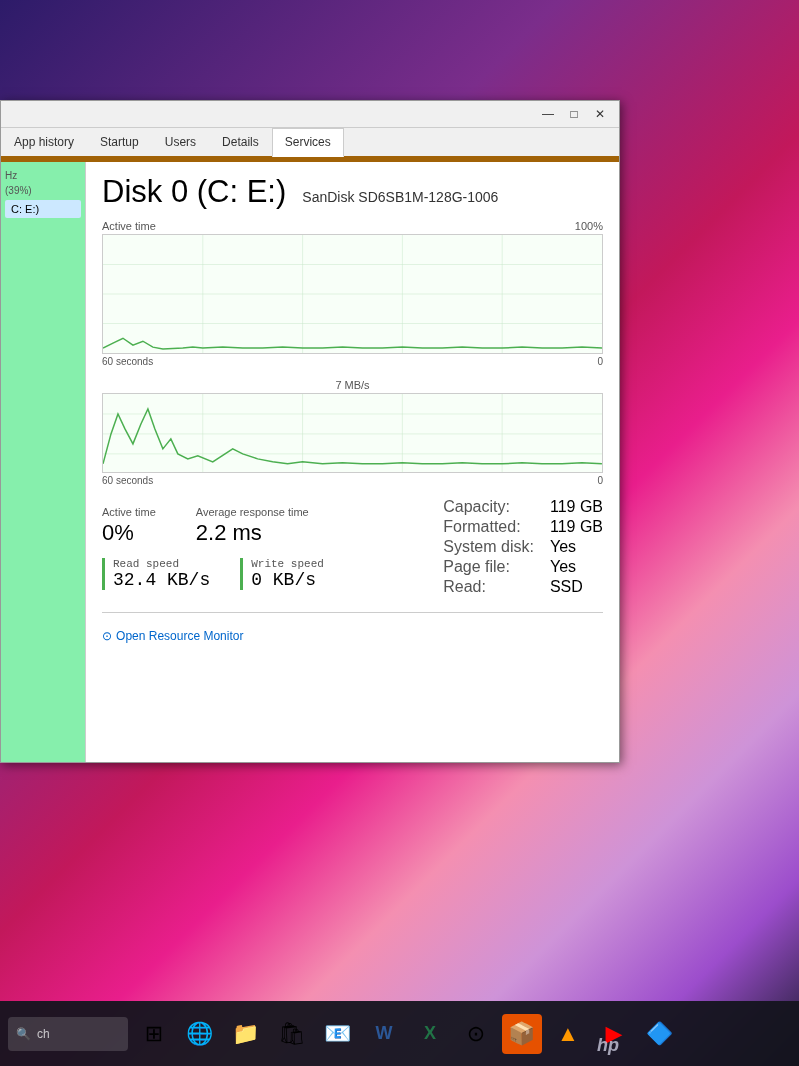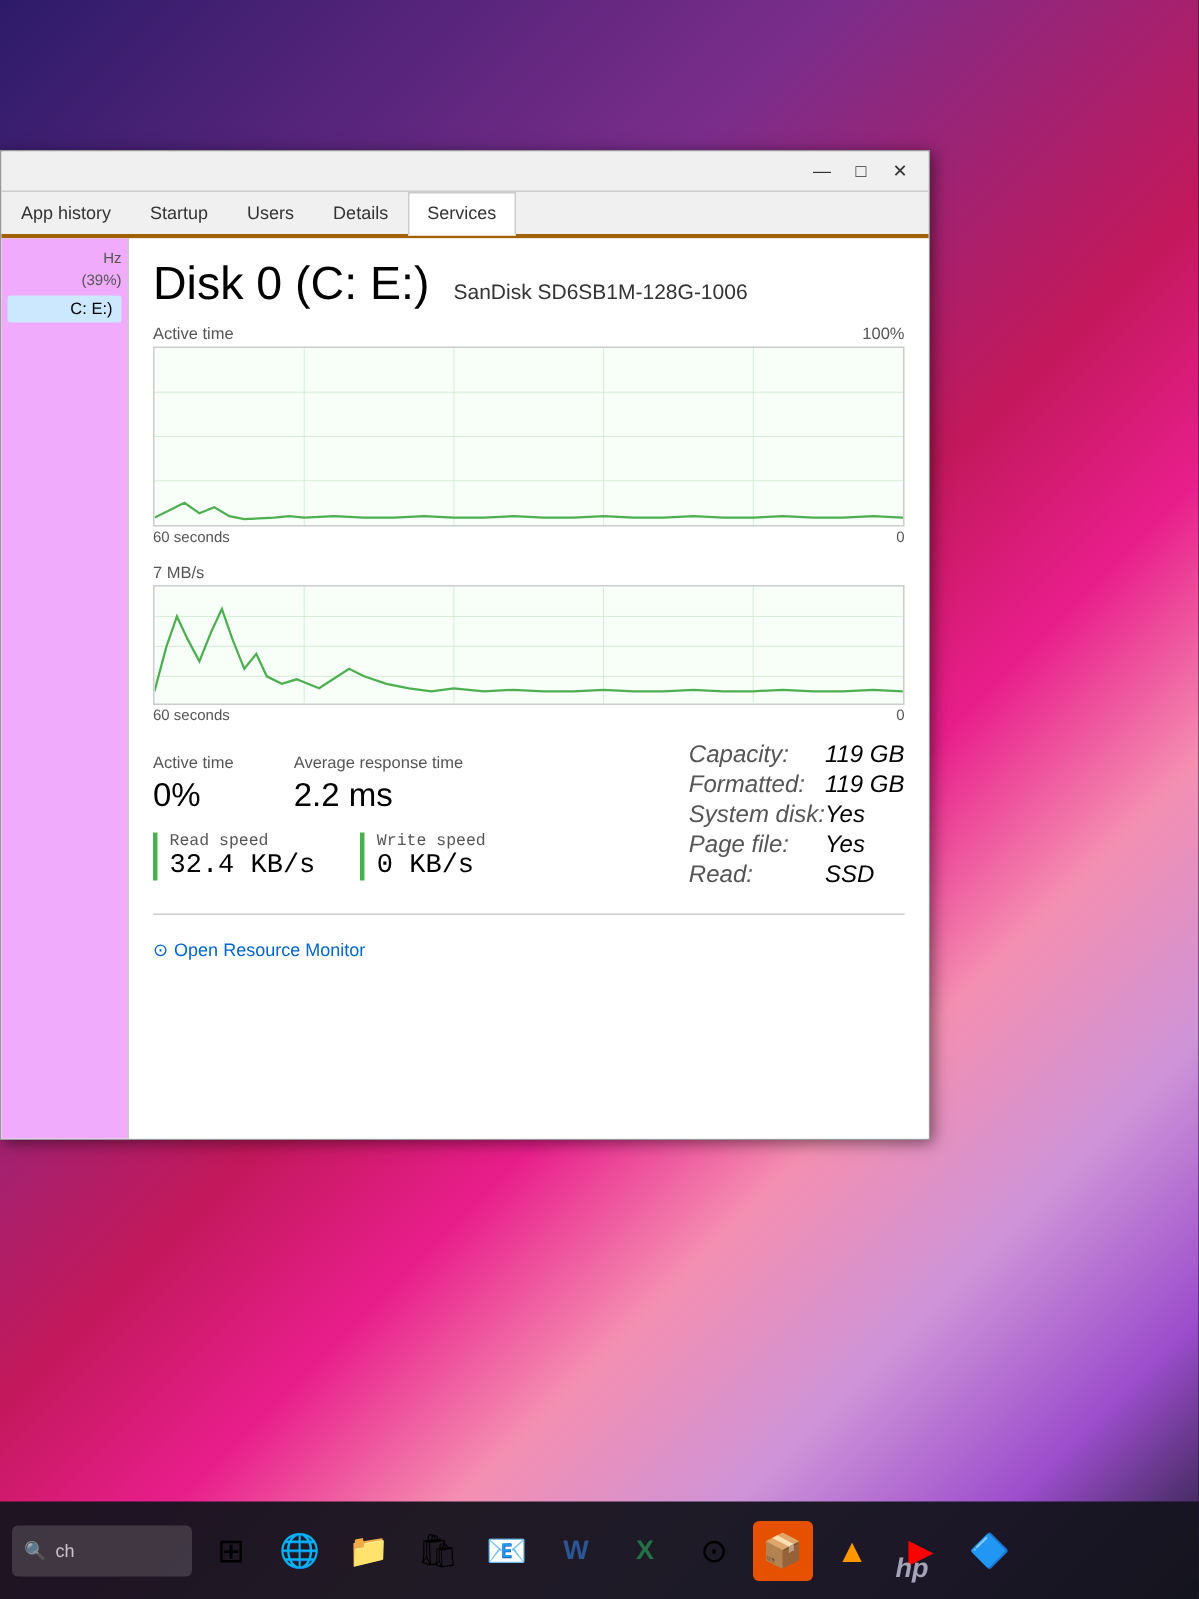--- a/index.html
+++ b/index.html
@@ -49,21 +49,21 @@
       display: flex;
       align-items: center;
       justify-content: center;
       font-size: 12px;
       color: #333;
     }
 
     .tabs-bar {
       background: #f0f0f0;
       display: flex;
-      border-bottom: 3px solid #a16207;
+      border-bottom: 6px solid #a16207;
       padding: 0 0px;
     }
 
     .tab {
       padding: 6px 12px;
       font-size: 12px;
       cursor: pointer;
       border: 1px solid transparent;
       color: #333;
       background: transparent;
@@ -77,25 +77,24 @@
       z-index: 1;
     }
 
     .content-area {
       background: white;
       display: flex;
     }
 
     .sidebar {
       width: 85px;
-      background: #f0abfc;
+      background: #86efac;
       border-right: 1px solid #ccc;
       padding: 8px 4px;
       min-height: 600px;
-      text-align: right;
     }
 
     .sidebar-label {
       font-size: 10px;
       color: #555;
       margin-bottom: 4px;
     }
 
     .sidebar-item {
       padding: 3px 6px;
@@ -225,22 +224,21 @@
 
     .speed-value {
       font-size: 18px;
       font-weight: 300;
       color: #000;
     }
 
     .info-grid {
       display: grid;
       grid-template-columns: auto auto;
-      gap: 2px 0;
-      font-style: italic;
+      gap: 2px 16px;
     }
 
     .info-key { color: #555; }
     .info-val { color: #000; font-weight: 500; }
 
     .bottom-link {
       font-size: 12px;
       color: #0066cc;
       cursor: pointer;
       text-decoration: none;
@@ -359,21 +357,21 @@
             <polyline points="0,115 10,110 20,105 30,112 40,108 50,114 60,116 80,115 90,114 100,115 120,114 140,115 160,115 180,114 200,115 220,115 240,114 260,115 280,115 300,114 320,115 340,115 360,114 380,115 400,115 420,114 440,115 460,115 480,114 500,115" fill="none" stroke="#4caf50" stroke-width="1.5"></polyline>
           </svg>
         </div>
         <div style="display:flex; justify-content:space-between;">
           <span class="chart-time-label">60 seconds</span>
           <span class="chart-time-label">0</span>
         </div>
       </div>
 
       <div class="chart-section2">
-        <div style="display:flex; justify-content:flex-start; font-size:11px; color:#555; margin-bottom:2px;">
+        <div style="display:flex; justify-content:center; font-size:11px; color:#555; margin-bottom:2px;">
           <span>7 MB/s</span>
         </div>
         <div class="chart-container2">
           <svg viewBox="0 0 500 80" preserveAspectRatio="none">
             <line x1="0" y1="20" x2="500" y2="20" stroke="#c8e6c9" stroke-width="0.5"></line>
             <line x1="0" y1="40" x2="500" y2="40" stroke="#c8e6c9" stroke-width="0.5"></line>
             <line x1="0" y1="60" x2="500" y2="60" stroke="#c8e6c9" stroke-width="0.5"></line>
             <line x1="100" y1="0" x2="100" y2="80" stroke="#c8e6c9" stroke-width="0.5"></line>
             <line x1="200" y1="0" x2="200" y2="80" stroke="#c8e6c9" stroke-width="0.5"></line>
             <line x1="300" y1="0" x2="300" y2="80" stroke="#c8e6c9" stroke-width="0.5"></line>

